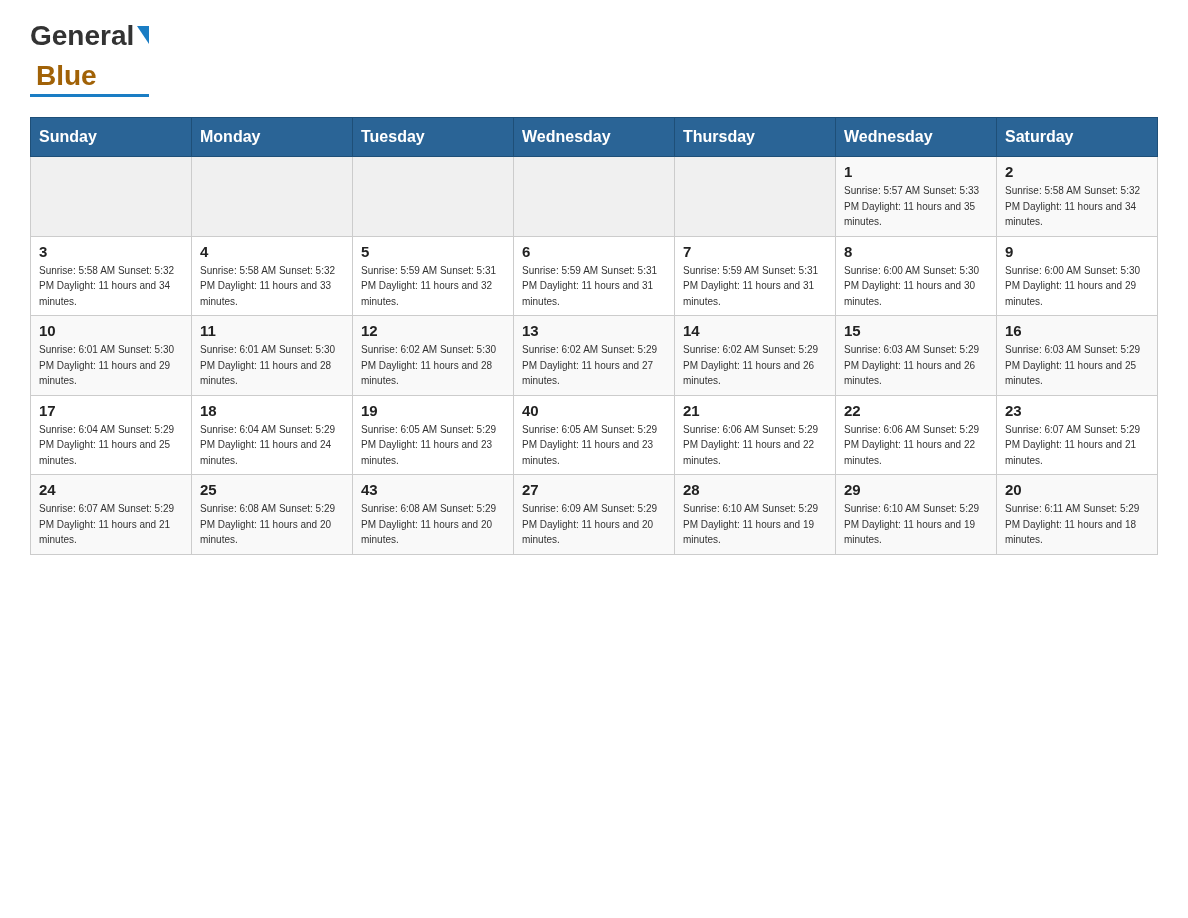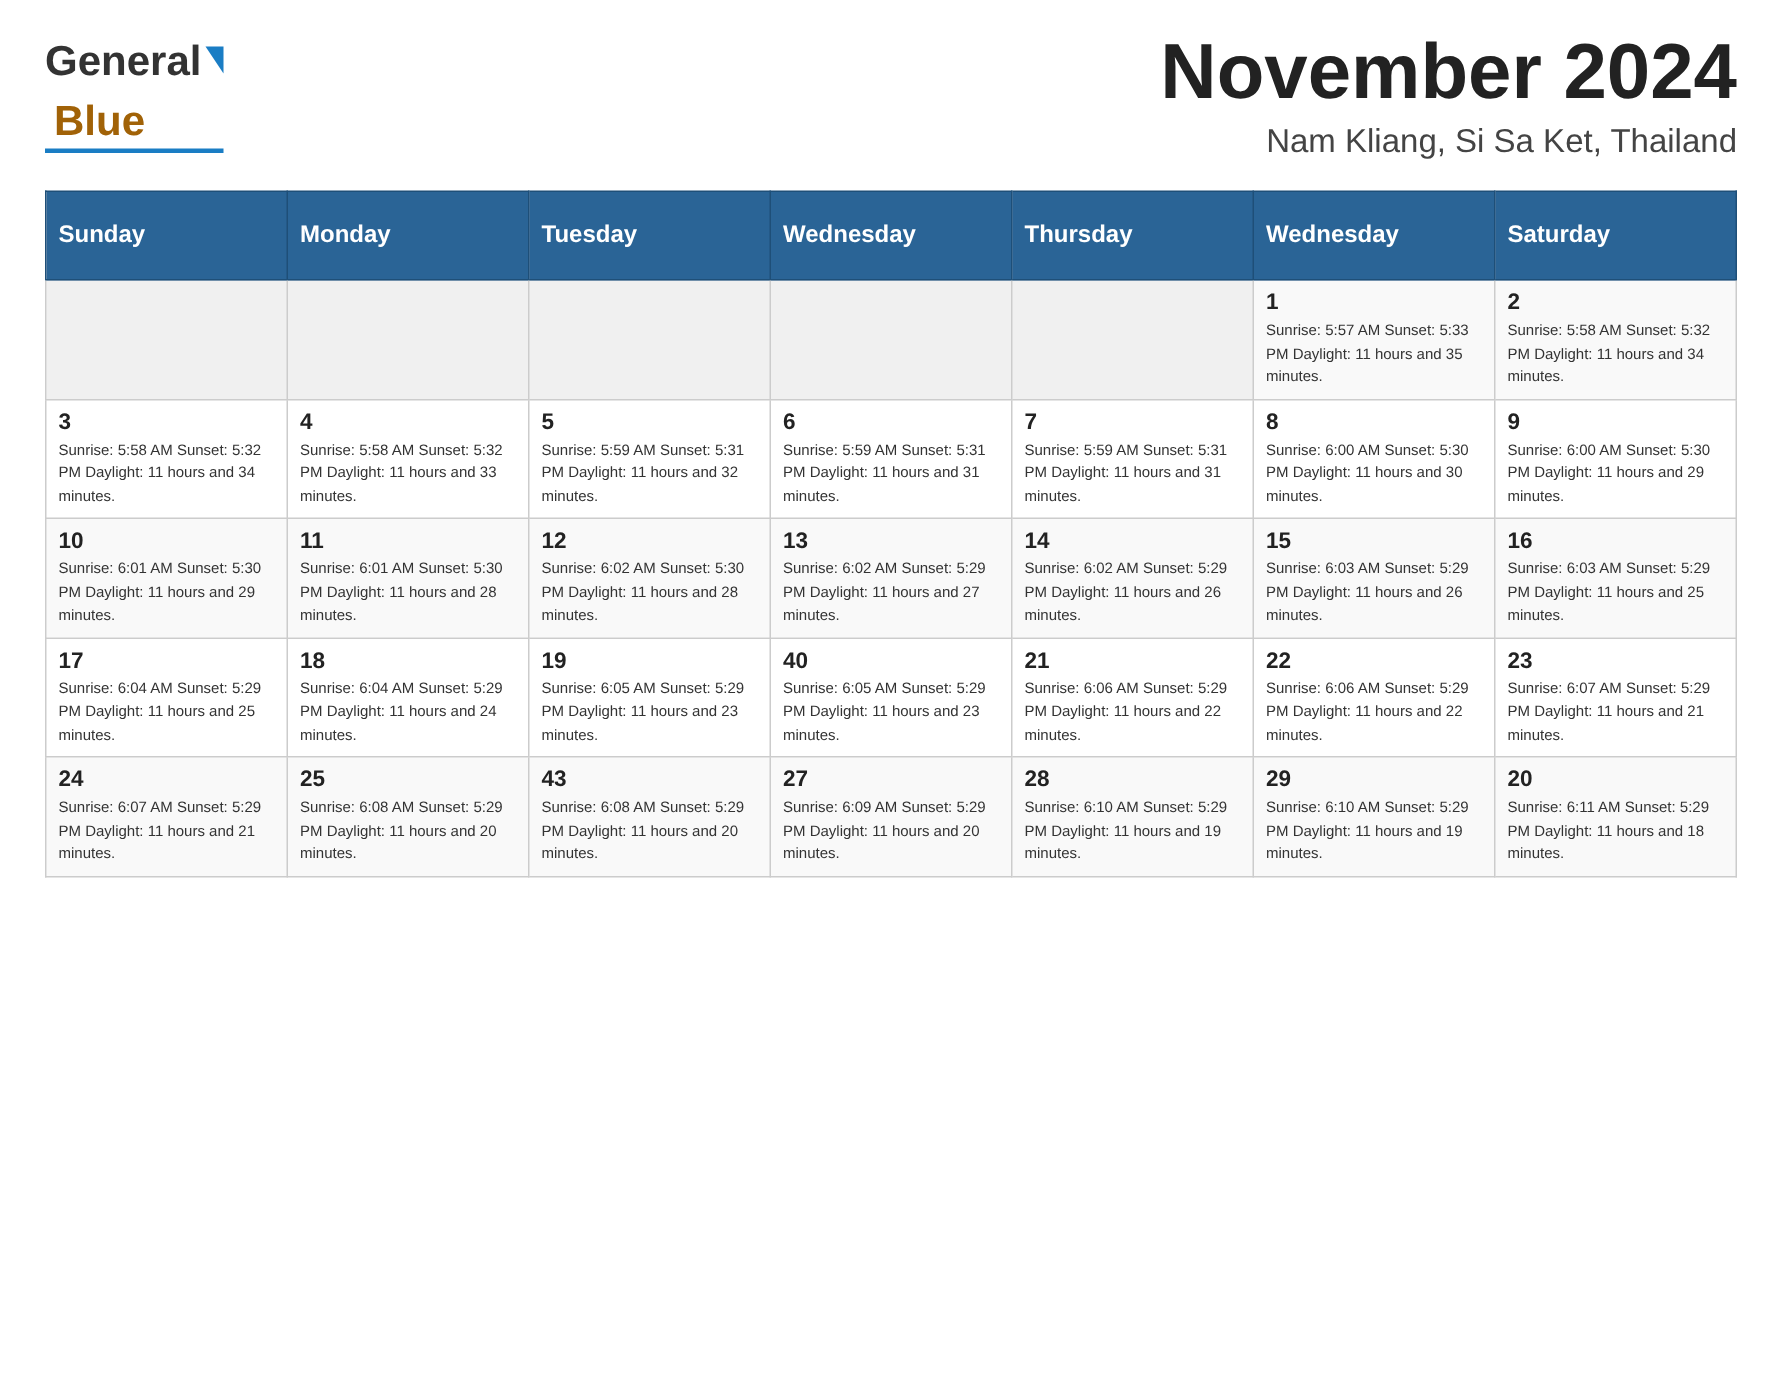--- a/index.html
+++ b/index.html
@@ -65,21 +65,21 @@
       margin-top: 4px;
     }
     .calendar {
       width: 100%;
       border-collapse: collapse;
       border: 1px solid #aaa;
     }
     .calendar th {
       background-color: #2a6496;
       color: #ffffff;
-      padding: 20px 8px;
+      padding: 10px 8px;
       font-size: 16px;
       font-weight: bold;
       text-align: left;
       border: 1px solid #1e4f78;
     }
     .calendar td {
       vertical-align: top;
       padding: 6px 8px;
       border: 1px solid #ccc;
       width: 14.28%;
@@ -116,24 +116,20 @@
 <div class="header">
   <div class="logo">
     <div class="logo-text">
       <span class="logo-general">General</span>
       <div class="logo-triangle"></div>
     </div>
     <div style="display:flex; align-items:center; margin-top:-4px; padding-left:4px;">
       <span class="logo-blue" style="font-size:28px; font-weight:bold;">Blue</span>
     </div>
     <div class="logo-underline"></div>
-  </div>
-  <div class="title-block">
-    <div class="month-title">November 2024</div>
-    <div class="location">Nam Kliang, Si Sa Ket, Thailand</div>
   </div>
 </div>
 
 <table class="calendar">
   <thead>
     <tr>
       <th>Sunday</th>
       <th>Monday</th>
       <th>Tuesday</th>
       <th>Wednesday</th>

